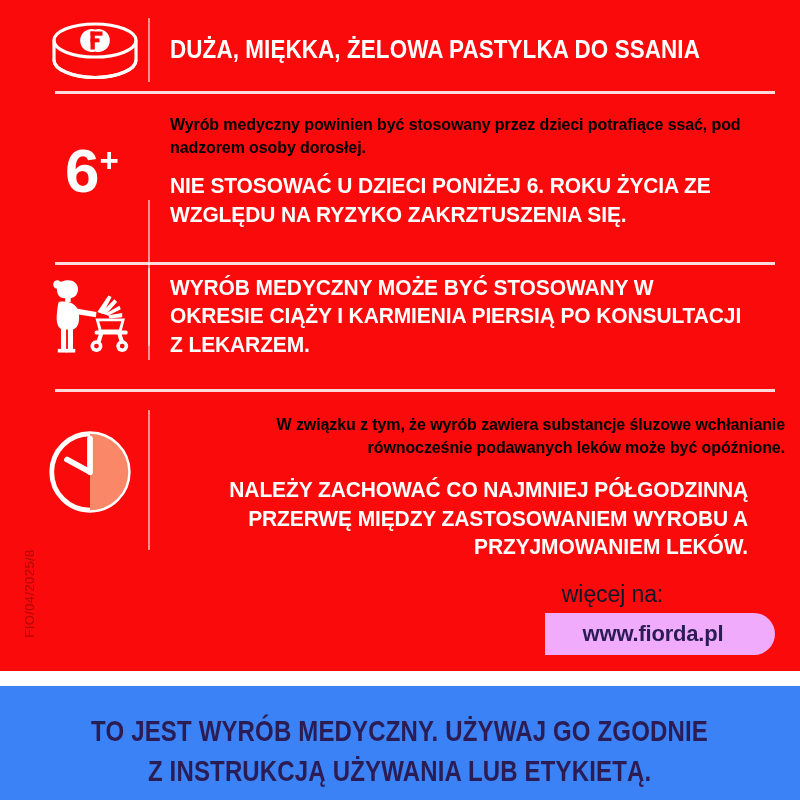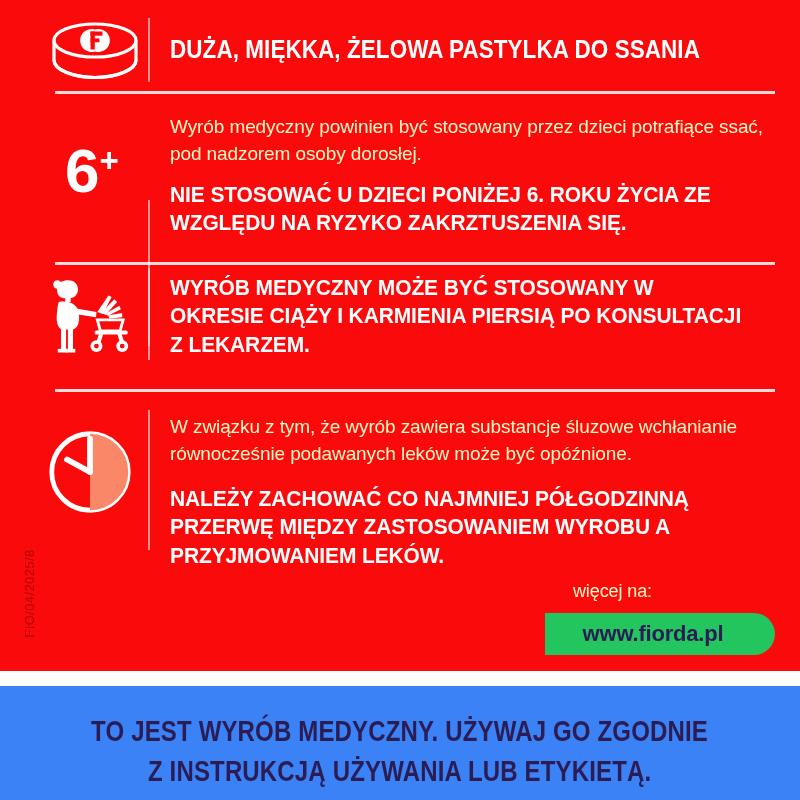--- a/index.html
+++ b/index.html
@@ -110,24 +110,24 @@
     left: 148px;
     width: 2px;
     background: rgba(255,255,255,0.55);
   }
   .sec-body {
     position: absolute;
     left: 170px;
     width: 615px;
   }
   .lead-text {
-    color: #fef9c3;
-    font-size: 19px;
+    color: #000000;
+    font-size: 16px;
     line-height: 1.42;
-    font-weight: normal;
+    font-weight: bold;
     letter-spacing: -0.1px;
   }
   .bold-text {
     color: #ffffff;
     font-size: 22.3px;
     line-height: 1.27;
     font-weight: bold;
     letter-spacing: -0.1px;
     transform: scaleX(0.94);
     transform-origin: left top;
@@ -160,41 +160,41 @@
   
   #section-preg { top: 250px; height: 126px; }
   #preg-icon { top: 18px; height: 90px; }
   #sep-preg { top: 18px; height: 92px; }
   #body-preg { top: 24px; }
 
   
   #section-clock { top: 390px; height: 180px; }
   #clock-icon { top: 36px; height: 92px; }
   #sep-clock { top: 20px; height: 140px; }
-  #body-clock { top: 24px; }
+  #body-clock { top: 24px; text-align: right; }
   #body-clock .bold-text { margin-top: 17px; }
 
   
   #more-label {
     position: absolute;
     left: 440px;
     top: 581px;
     width: 345px;
     text-align: center;
-    color: #fef9c3;
-    font-size: 18px;
+    color: #0f172a;
+    font-size: 23px;
     letter-spacing: -0.1px;
   }
   #url-button {
     position: absolute;
     left: 545px;
     top: 613px;
     width: 230px;
     height: 42px;
-    background: #22c55e;
+    background: #f0abfc;
     border-radius: 0 21px 21px 0;
     display: flex;
     align-items: center;
     justify-content: center;
   }
   #url-text {
     color: #2b1c54;
     font-size: 22px;
     font-weight: bold;
     letter-spacing: -0.2px;

